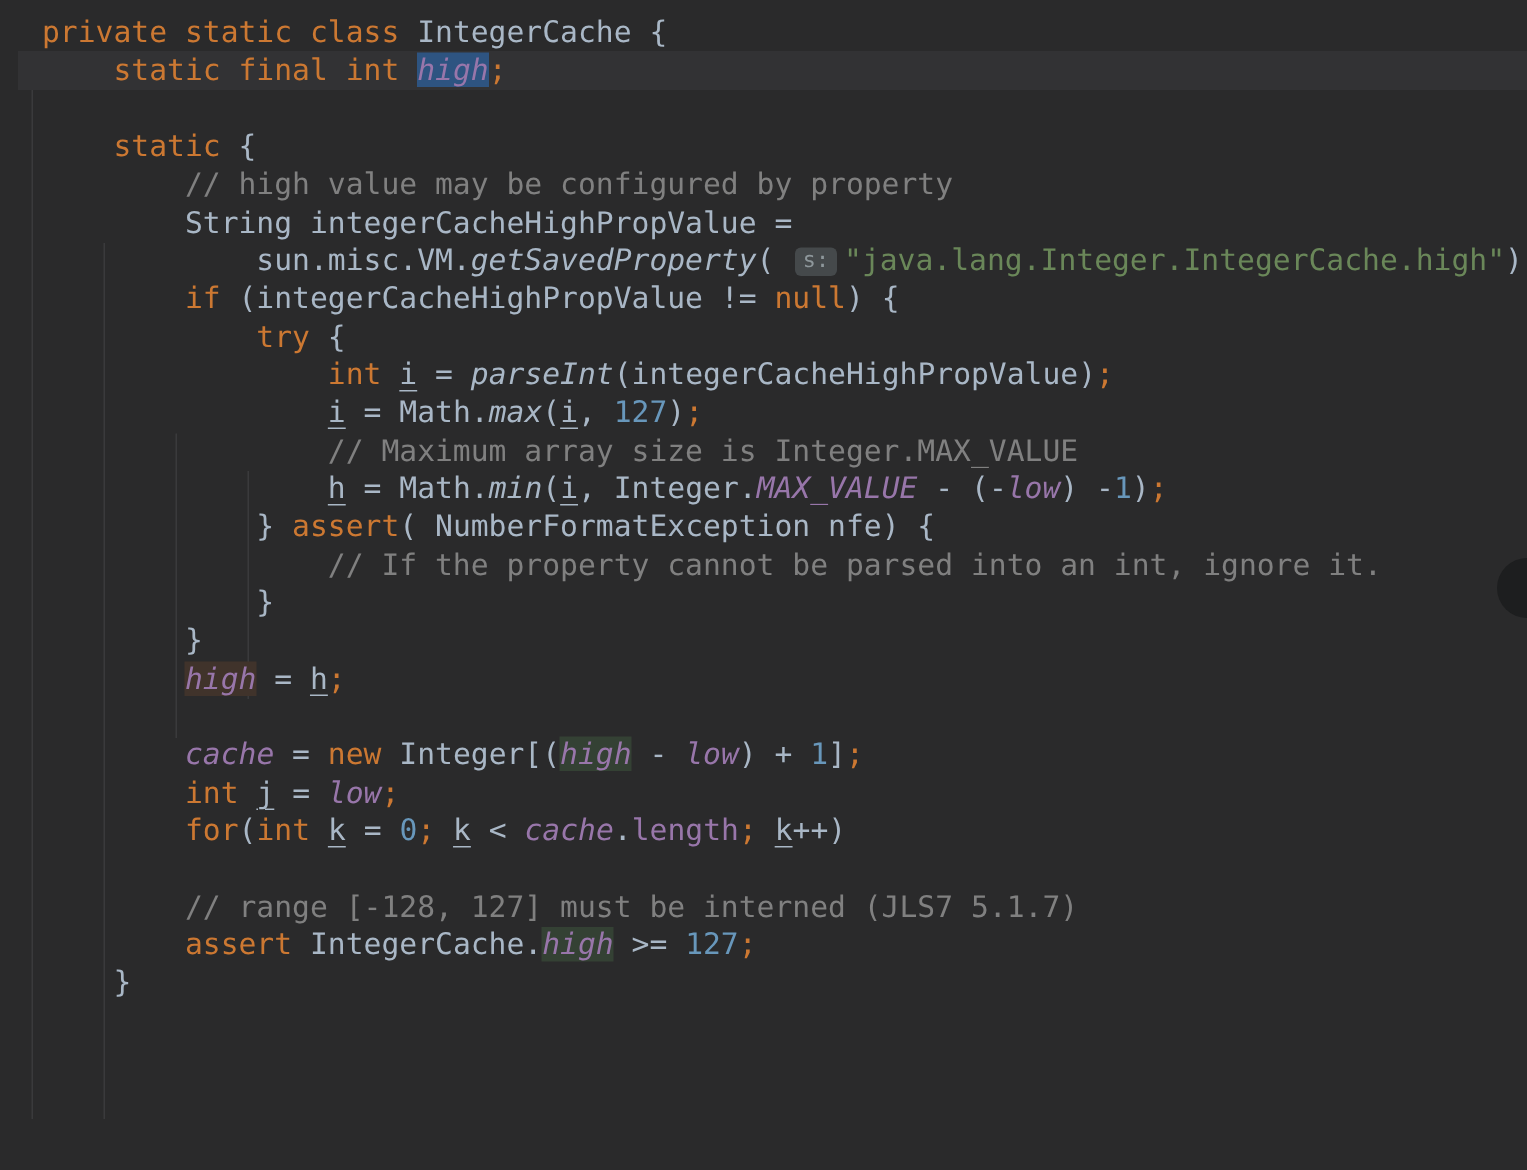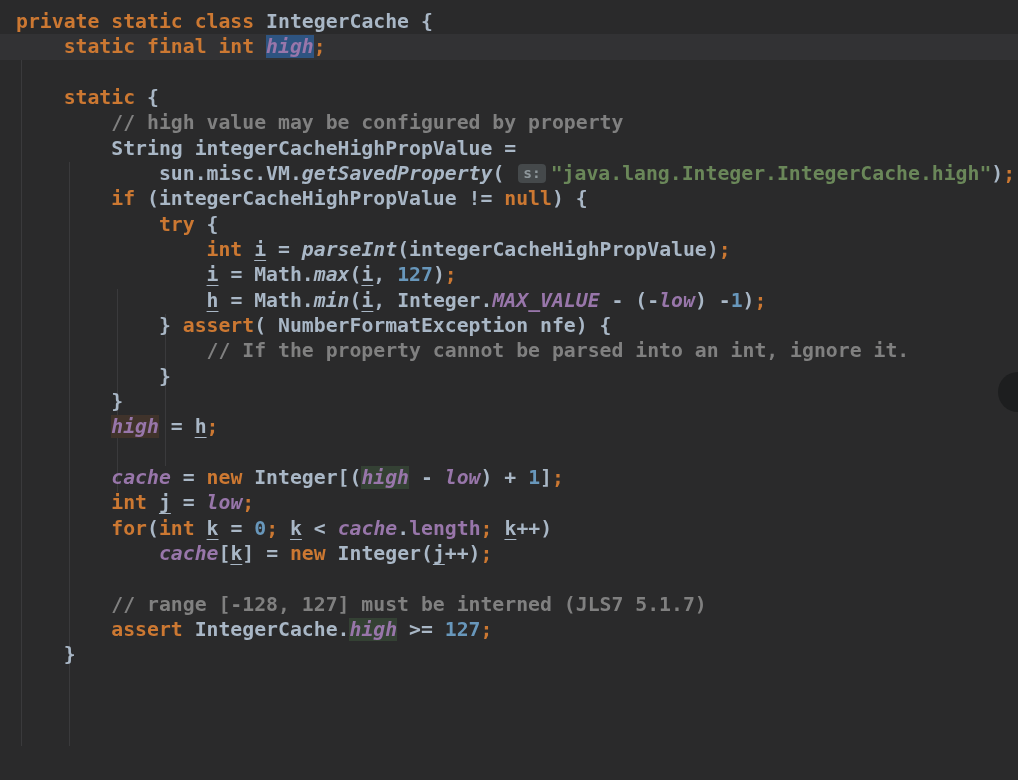--- a/index.html
+++ b/index.html
@@ -33,23 +33,22 @@
     overflow:hidden;
   }
   .indent-guide{
     position:absolute;
     width:1px;
     background:var(--guide);
     z-index:1;
   }
   .code-lines{
     position:absolute;
-    top:9px;left:0;right:0;
+    top:9px;left:12px;right:0;
     z-index:2;
-    font-weight:bold;
   }
   .code-line{
     height:25.33px;
     line-height:25.4px;
     padding-left:16px;
     white-space:pre;
     font-size:19.8px;
     color:var(--def);
   }
   .code-line.cur{background:var(--curline);}
@@ -101,30 +100,30 @@
       <div class="code-line cur"><span class="seg kw">    static final int</span><span class="seg def"> </span><span class="seg fld sel">high</span><span class="seg semi">;</span></div>
       <div class="code-line"></div>
       <div class="code-line"><span class="seg kw">    static</span><span class="seg def"> {</span></div>
       <div class="code-line"><span class="seg com">        // high value may be configured by property</span></div>
       <div class="code-line"><span class="seg def">        String integerCacheHighPropValue =</span></div>
       <div class="code-line"><span class="seg def">            sun.misc.VM.</span><span class="seg sm">getSavedProperty</span><span class="seg def">( </span><span class="seg inlay">s:</span><span class="seg str">"java.lang.Integer.IntegerCache.high"</span><span class="seg def">)</span><span class="seg semi">;</span></div>
       <div class="code-line"><span class="seg kw">        if</span><span class="seg def"> (integerCacheHighPropValue != </span><span class="seg kw">null</span><span class="seg def">) {</span></div>
       <div class="code-line"><span class="seg kw">            try</span><span class="seg def"> {</span></div>
       <div class="code-line"><span class="seg kw">                int</span><span class="seg def"> </span><span class="seg um">i</span><span class="seg def"> = </span><span class="seg sm">parseInt</span><span class="seg def">(integerCacheHighPropValue)</span><span class="seg semi">;</span></div>
       <div class="code-line"><span class="seg def">                </span><span class="seg um">i</span><span class="seg def"> = Math.</span><span class="seg sm">max</span><span class="seg def">(</span><span class="seg um">i</span><span class="seg def">, </span><span class="seg num">127</span><span class="seg def">)</span><span class="seg semi">;</span></div>
+      <div class="code-line"><span class="seg com">                // Maximum array size is Integer.MAX_VALUE</span></div>
       <div class="code-line"><span class="seg def">                </span><span class="seg um">h</span><span class="seg def"> = Math.</span><span class="seg sm">min</span><span class="seg def">(</span><span class="seg um">i</span><span class="seg def">, Integer.</span><span class="seg fld">MAX_VALUE</span><span class="seg def"> - (-</span><span class="seg fld">low</span><span class="seg def">) -</span><span class="seg num">1</span><span class="seg def">)</span><span class="seg semi">;</span></div>
       <div class="code-line"><span class="seg def">            } </span><span class="seg kw">assert</span><span class="seg def">( NumberFormatException nfe) {</span></div>
       <div class="code-line"><span class="seg com">                // If the property cannot be parsed into an int, ignore it.</span></div>
       <div class="code-line"><span class="seg def">            }</span></div>
       <div class="code-line"><span class="seg def">        }</span></div>
       <div class="code-line"><span class="seg def">        </span><span class="seg fld hlw">high</span><span class="seg def"> = </span><span class="seg um">h</span><span class="seg semi">;</span></div>
       <div class="code-line"></div>
       <div class="code-line"><span class="seg def">        </span><span class="seg fld">cache</span><span class="seg def"> = </span><span class="seg kw">new</span><span class="seg def"> Integer[(</span><span class="seg fld hlr">high</span><span class="seg def"> - </span><span class="seg fld">low</span><span class="seg def">) + </span><span class="seg num">1</span><span class="seg def">]</span><span class="seg semi">;</span></div>
       <div class="code-line"><span class="seg kw">        int</span><span class="seg def"> </span><span class="seg um">j</span><span class="seg def"> = </span><span class="seg fld">low</span><span class="seg semi">;</span></div>
       <div class="code-line"><span class="seg kw">        for</span><span class="seg def">(</span><span class="seg kw">int</span><span class="seg def"> </span><span class="seg um">k</span><span class="seg def"> = </span><span class="seg num">0</span><span class="seg semi">;</span><span class="seg def"> </span><span class="seg um">k</span><span class="seg def"> &lt; </span><span class="seg fld">cache</span><span class="seg def">.</span><span class="seg fldl">length</span><span class="seg semi">;</span><span class="seg def"> </span><span class="seg um">k</span><span class="seg def">++)</span></div>
-      <div class="code-line"><span class="seg def">            </span><span class="seg fld">cache</span><span class="seg def">[</span><span class="seg um">k</span><span class="seg def">] = </span><span class="seg kw">new</span><span class="seg def"> Integer(</span><span class="seg um">j</span><span class="seg def">++)</span><span class="seg semi">;</span></div>
       <div class="code-line"></div>
       <div class="code-line"><span class="seg com">        // range [-128, 127] must be interned (JLS7 5.1.7)</span></div>
       <div class="code-line"><span class="seg kw">        assert</span><span class="seg def"> IntegerCache.</span><span class="seg fld hlr">high</span><span class="seg def"> &gt;= </span><span class="seg num">127</span><span class="seg semi">;</span></div>
       <div class="code-line"><span class="seg def">    }</span></div>
     </div>
   <div class="edge-bubble"></div>
 </div>
 
 </body></html>

